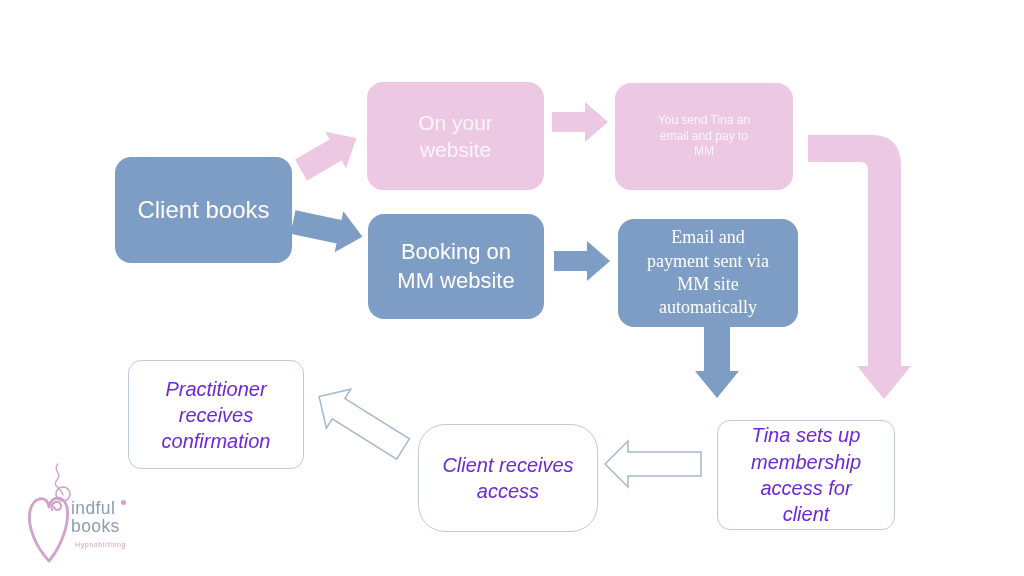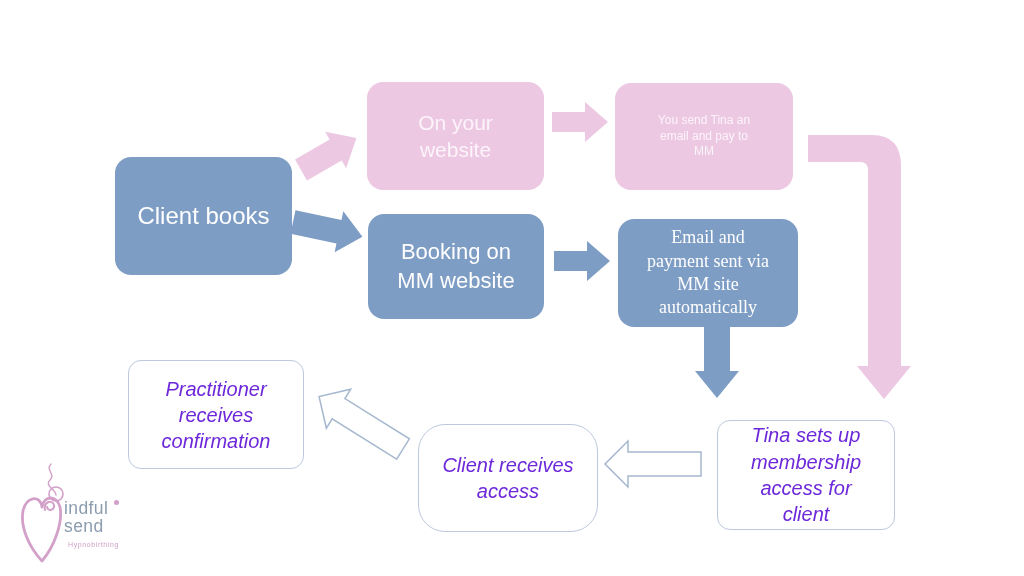--- a/index.html
+++ b/index.html
@@ -10,30 +10,30 @@
   svg.arrow-layer { position:absolute; left:0; top:0; pointer-events:none; }
 
   .node {
     position:absolute; display:flex; align-items:center; justify-content:center;
     text-align:center; white-space:pre-line; box-sizing:border-box; line-height:1.3;margin-top:12px;
   }
   .node.blue { background:#7e9dc4; color:#fefefe; border-radius:16px; }
   .node.pink { background:#ecc8e3; color:#fdf4fa; border-radius:16px; }
   .node.outline { background:#ffffff; border:1.5px solid #bdc9dd; color:#6d28d9; border-radius:13px;font-style:italic; }
 
-  #node-client-books       { left:115px; top:145px; width:177px; height:118px; font-size:24px; }
+  #node-client-books       { left:115px; top:145px; width:177px; height:106px; font-size:24px; }
   #node-on-your-website    { left:367px; top:70px;  width:177px; height:108px; font-size:21px; }
   #node-you-send-tina      { left:615px; top:71px;  width:178px; height:107px; font-size:12px; }
   #node-booking-mm-website { left:368px; top:202px; width:176px; height:105px; font-size:22px; }
   #node-email-payment-auto { left:618px; top:207px; width:180px; height:108px; font-size:18px;font-family:Liberation Serif, serif; }
   #node-tina-sets-up       { left:717px; top:408px; width:178px; height:110px; font-size:20px; line-height:1.32; }
   #node-client-receives-access { left:418px; top:412px; width:180px; height:108px; font-size:20px;border-radius:27px; }
   #node-practitioner-receives-confirmation { left:128px; top:348px; width:176px; height:109px; font-size:20px; }
 
-  .logo { position:absolute; left:17px; top:455px; width:135px; height:118px;text-decoration:underline; }
+  .logo { position:absolute; left:24px; top:455px; width:135px; height:118px;text-decoration:underline; }
   .logo svg { position:absolute; left:0; top:0; }
   .logo-word { position:absolute; color:#8b9cae; font-size:17.5px; letter-spacing:0.4px; line-height:1; }
   .logo-word.top { left:47px; top:45px; }
   .logo-word.bottom { left:47px; top:63px; }
   .logo-tagline { position:absolute; left:51px; top:86px; color:#cf9fc6; font-size:7px; letter-spacing:0.6px; }
   .logo-dot { position:absolute; left:97px; top:45px; width:5px; height:5px; border-radius:50%; background:#d2a0c8; }
 </style>
 </head>
 <body>
 
@@ -93,17 +93,17 @@
       <path d="M34,9 C28,15 39,19 33,25 C27,31 38,33 39,40" fill="none" stroke="#d2a0c8" stroke-width="1.4" stroke-linecap="round"></path>
 
       <circle cx="39" cy="39" r="7" fill="none" stroke="#d2a0c8" stroke-width="1.6"></circle>
 
       <path d="M25,106 C12,92 3,72 6,56 C9,42 23,39 25,52 C27,40 40,40 43,52 C46,68 37,92 25,106 Z" fill="none" stroke="#d2a0c8" stroke-width="2.8" stroke-linecap="round" stroke-linejoin="round"></path>
 
       <path d="M28,55 C26,47 35,44 37,50 C38,55 31,57 30,52" fill="none" stroke="#d2a0c8" stroke-width="2" stroke-linecap="round"></path>
     </svg>
     <span class="logo-word top">indful</span>
     <span class="logo-dot"></span>
-    <span class="logo-word bottom">send</span>
+    <span class="logo-word bottom">books</span>
     <span class="logo-tagline">Hypnobirthing</span>
   </div>
 
 </div>
 
 </body></html>

